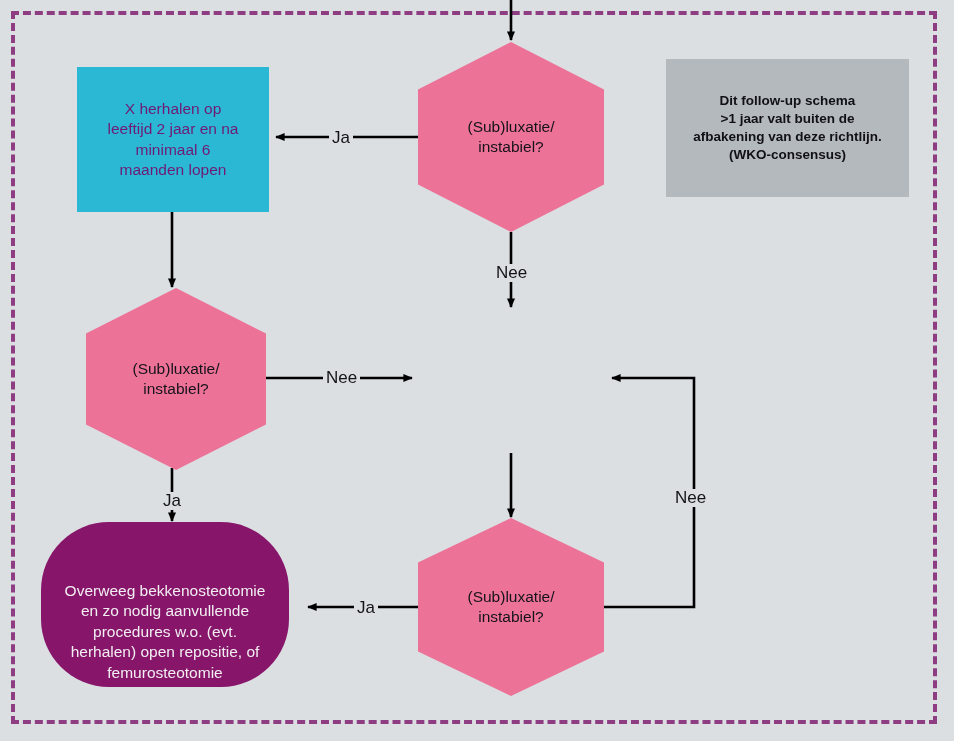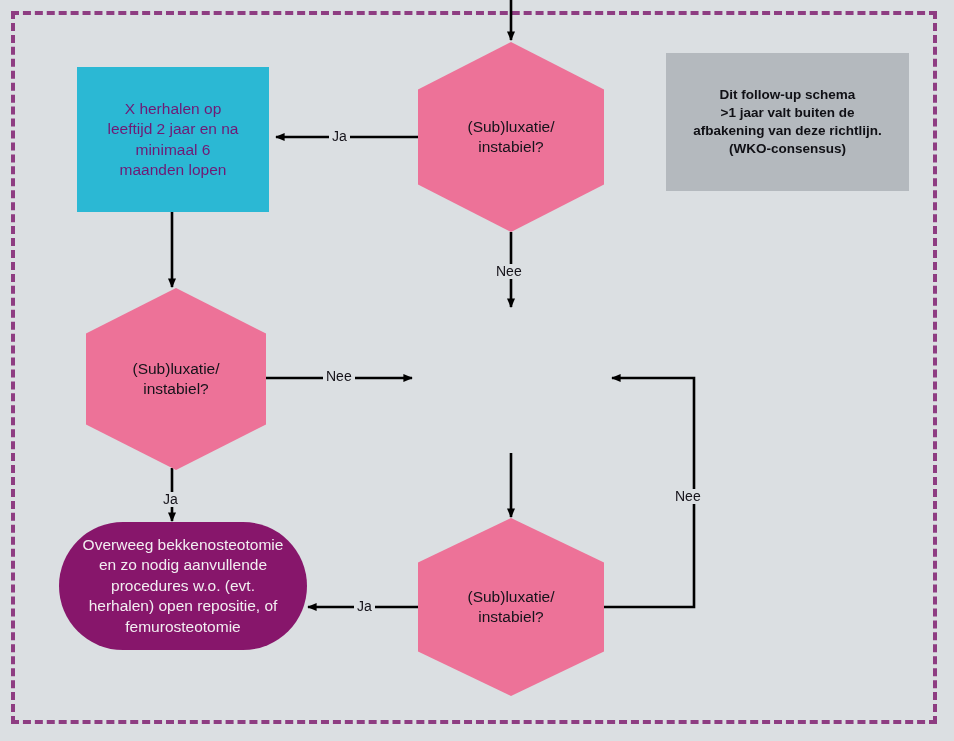--- a/index.html
+++ b/index.html
@@ -65,21 +65,21 @@
     border-radius: 68px;
   }
   .note {
     background: #b4b9be;
     color: #101015;
     font-size: 13.5px;
     font-weight: bold;
   }
   .edge-label {
     position: absolute;
-    font-size: 14px;
+    font-size: 17px;
     color: #15131a;
     background: #dbdfe2;
     padding: 0 3px;
     line-height: 1.05;
     white-space: nowrap;
   }
 </style>
 </head>
 <body>
 
@@ -111,39 +111,39 @@
 instabiel?</span>
   </div>
 
   <div class="node proc" style="left:77px; top:67px; width:192px; height:145px; padding:4px 8px;">
     <span class="txt">X herhalen op
 leeftijd 2 jaar en na
 minimaal 6
 maanden lopen</span>
   </div>
 
-  <div class="node note" style="left:666px; top:53px; width:243px; height:138px; padding:4px 18px;">
+  <div class="node note" style="left:666px; top:59px; width:243px; height:138px; padding:4px 18px;">
     <span class="txt">Dit follow-up schema
 &gt;1 jaar valt buiten de
 afbakening van deze richtlijn.
 (WKO-consensus)</span>
   </div>
 
   <div class="node hex" style="left:86px; top:288px; width:180px; height:182px;">
     <span class="txt">(Sub)luxatie/
 instabiel?</span>
   </div>
 
 
   <div class="node hex" style="left:418px; top:518px; width:186px; height:178px;">
     <span class="txt">(Sub)luxatie/
 instabiel?</span>
   </div>
 
-  <div class="node term" style="left:59px; top:522px; width:248px; height:128px; padding:4px 13px;">
+  <div class="node term" style="left:41px; top:522px; width:248px; height:165px; padding:4px 13px;align-items:flex-end;">
     <span class="txt">Overweeg bekkenosteotomie
 en zo nodig aanvullende
 procedures w.o. (evt.
 herhalen) open repositie, of
 femurosteotomie</span>
   </div>
 
   <div class="edge-label" style="left:329px; top:129px;">Ja</div>
   <div class="edge-label" style="left:493px; top:264px;">Nee</div>
   <div class="edge-label" style="left:323px; top:369px;">Nee</div>

